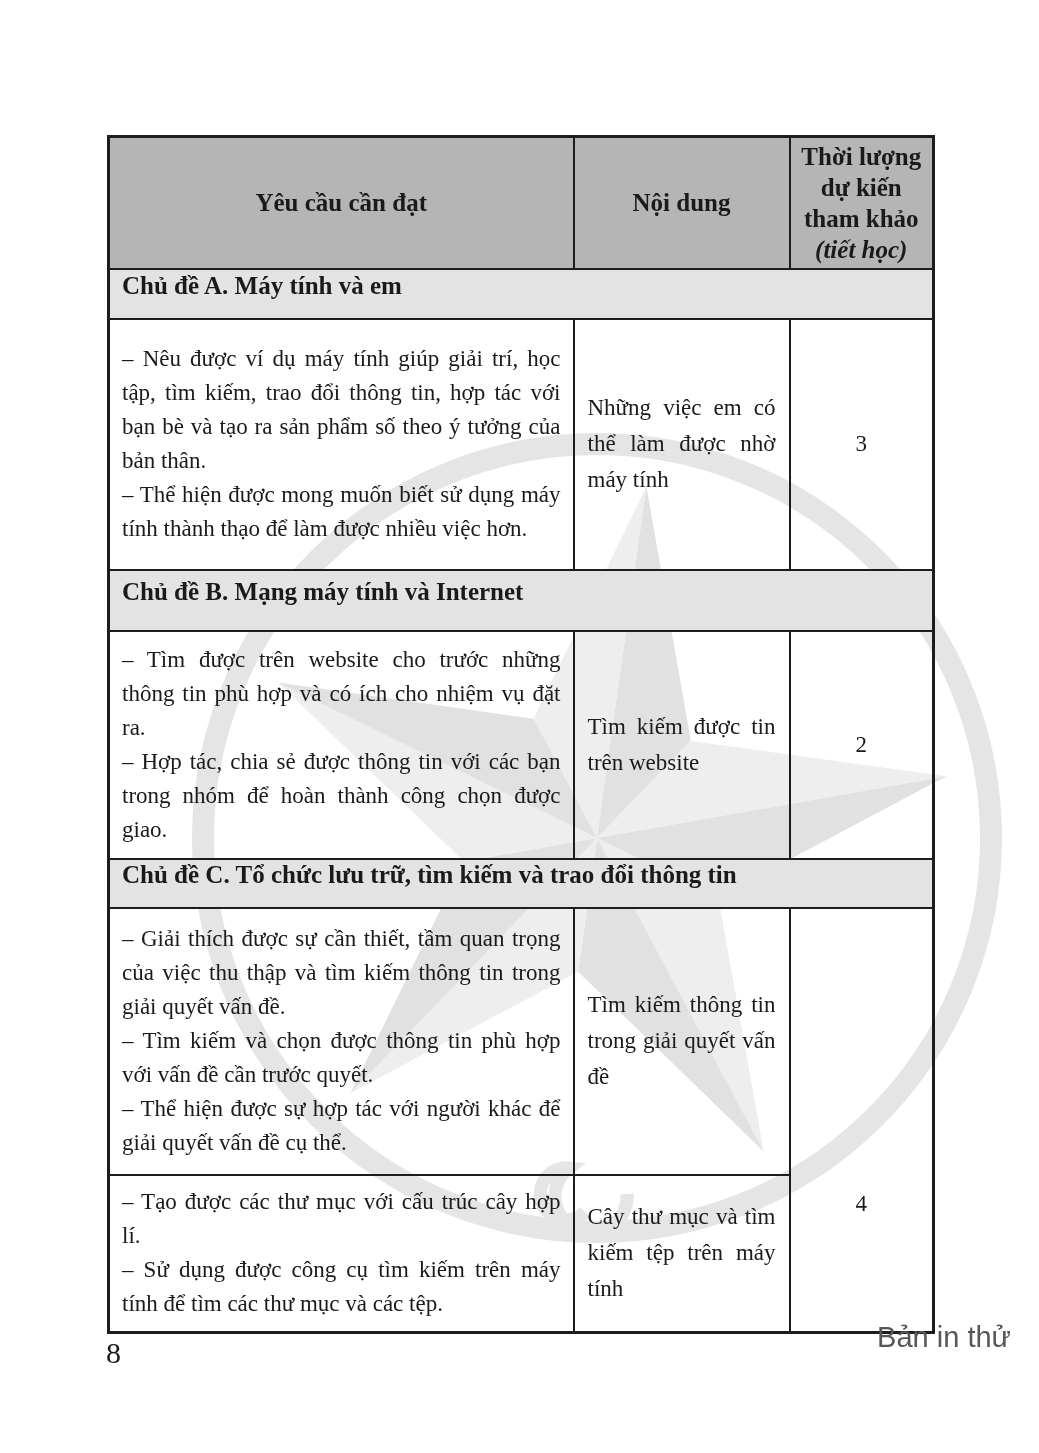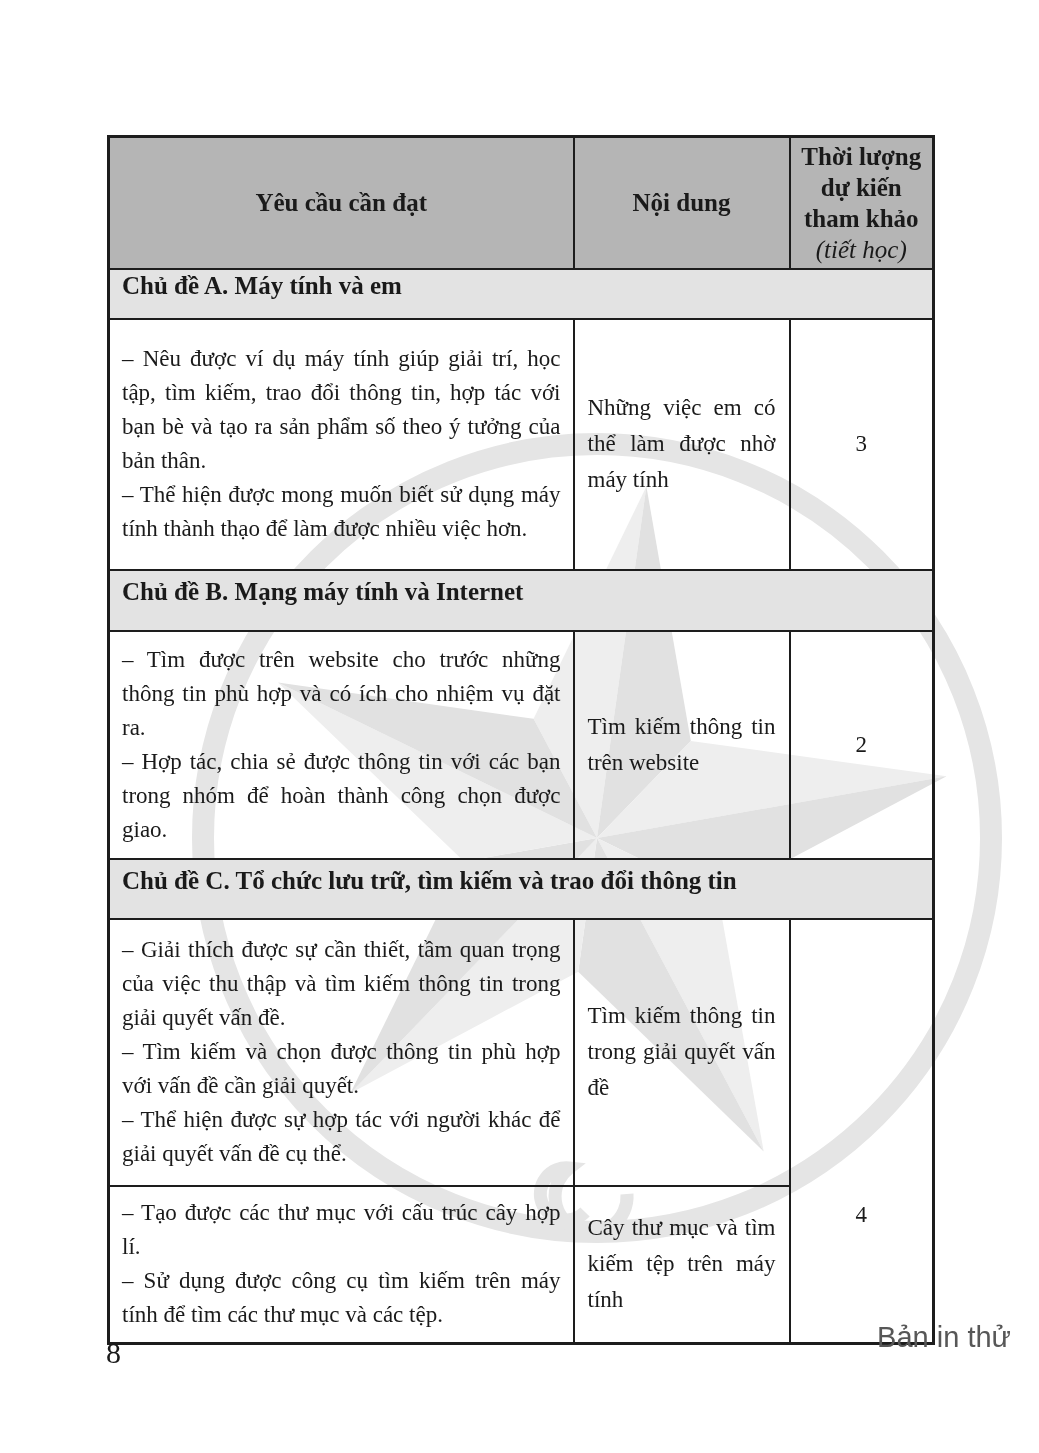--- a/index.html
+++ b/index.html
@@ -9,21 +9,21 @@
   html,body{margin:0;padding:0;background:#ffffff;}
   .page{position:relative;width:1039px;height:1453px;background:#ffffff;overflow:hidden;
         font-family:"Liberation Serif", serif;color:var(--text);}
   .watermark{position:absolute;left:177px;top:418px;width:840px;height:840px;z-index:0;}
   .doc-table{position:absolute;left:107px;top:135px;width:825px;z-index:1;
              border-collapse:collapse;table-layout:fixed;border:3px solid var(--border);}
   .doc-table th,.doc-table td{border:2px solid var(--border);overflow:hidden;}
   tr.hdr th{background:var(--header_bg);font-weight:bold;font-size:25px;
             text-align:center;vertical-align:middle;padding:0 4px;}
   .hd-main{display:block;line-height:31px;text-align:center;}
-  .hd-unit{display:block;line-height:31px;font-style:italic;font-weight:normal;text-align:center;}
+  .hd-unit{display:block;line-height:31px;font-style:italic;font-weight:bold;text-align:center;}
   tr.sec td{background:var(--section_bg);font-weight:bold;font-size:25px;
             padding:0 0 16px 12px;vertical-align:middle;}
   tr.body td{vertical-align:middle;font-size:23px;background:transparent;}
   td.req{padding:6px 12px;text-align:justify;}
   td.req p{margin:0;line-height:34px;}
   td.req p + p{}
   td.cnt{padding:4px 13px;text-align:justify;}
   td.cnt div{line-height:36px;}
   td.dur{text-align:center;font-size:24px;}
   td.dur-span{padding-top:170px;}
@@ -93,34 +93,34 @@
 
       <tr class="sec" style="height:61px">
         <td colspan="3">Chủ đề B. Mạng máy tính và Internet</td>
       </tr>
       <tr class="body" style="height:228px">
         <td class="req">
           <p>– Tìm được trên website cho trước những thông tin phù hợp và có ích cho nhiệm vụ đặt ra.</p>
           <p>– Hợp tác, chia sẻ được thông tin với các bạn trong nhóm để hoàn thành công chọn được giao.</p>
         </td>
         <td class="cnt">
-          <div>Tìm kiếm thông tin trên website</div>
+          <div>Tìm kiếm được tin trên website</div>
         </td>
         <td class="dur">
           <span>2</span>
         </td>
       </tr>
 
-      <tr class="sec" style="height:60px">
+      <tr class="sec" style="height:49px">
         <td colspan="3">Chủ đề C. Tổ chức lưu trữ, tìm kiếm và trao đổi thông tin</td>
       </tr>
       <tr class="body" style="height:267px">
         <td class="req">
           <p>– Giải thích được sự cần thiết, tầm quan trọng của việc thu thập và tìm kiếm thông tin trong giải quyết vấn đề.</p>
-          <p>– Tìm kiếm và chọn được thông tin phù hợp với vấn đề cần giải quyết.</p>
+          <p>– Tìm kiếm và chọn được thông tin phù hợp với vấn đề cần trước quyết.</p>
           <p>– Thể hiện được sự hợp tác với người khác để giải quyết vấn đề cụ thể.</p>
         </td>
         <td class="cnt">
           <div>Tìm kiếm thông tin trong giải quyết vấn đề</div>
         </td>
         <td class="dur dur-span" rowspan="2">
           <span>4</span>
         </td>
       </tr>
       <tr class="body" style="height:158px">

